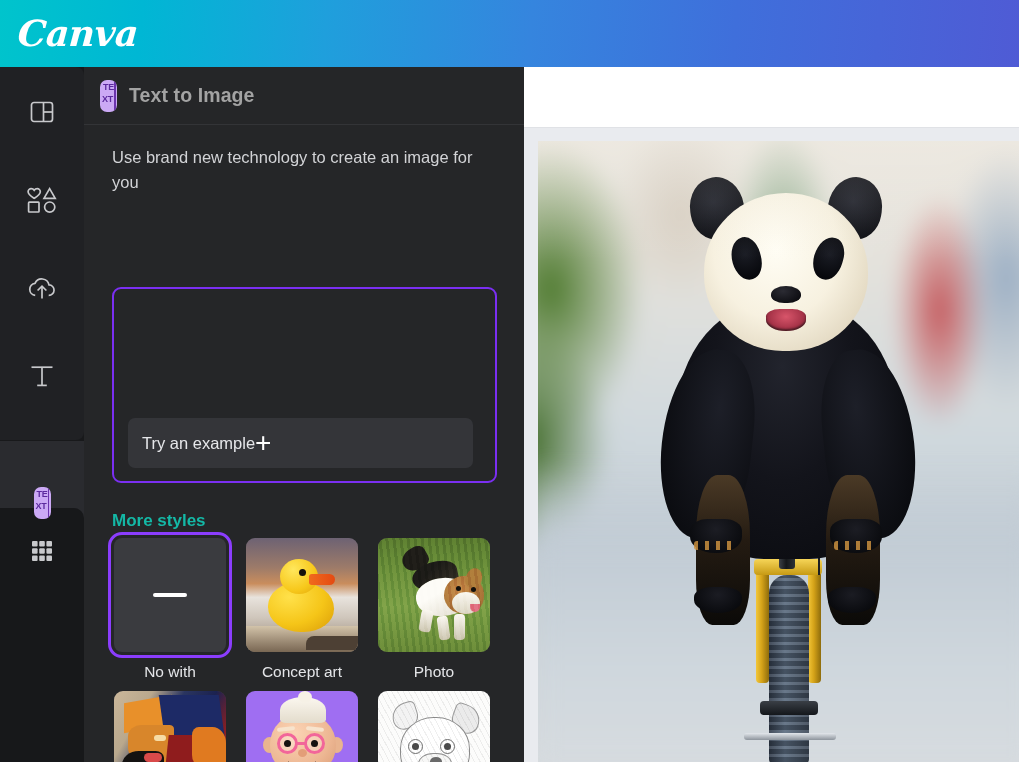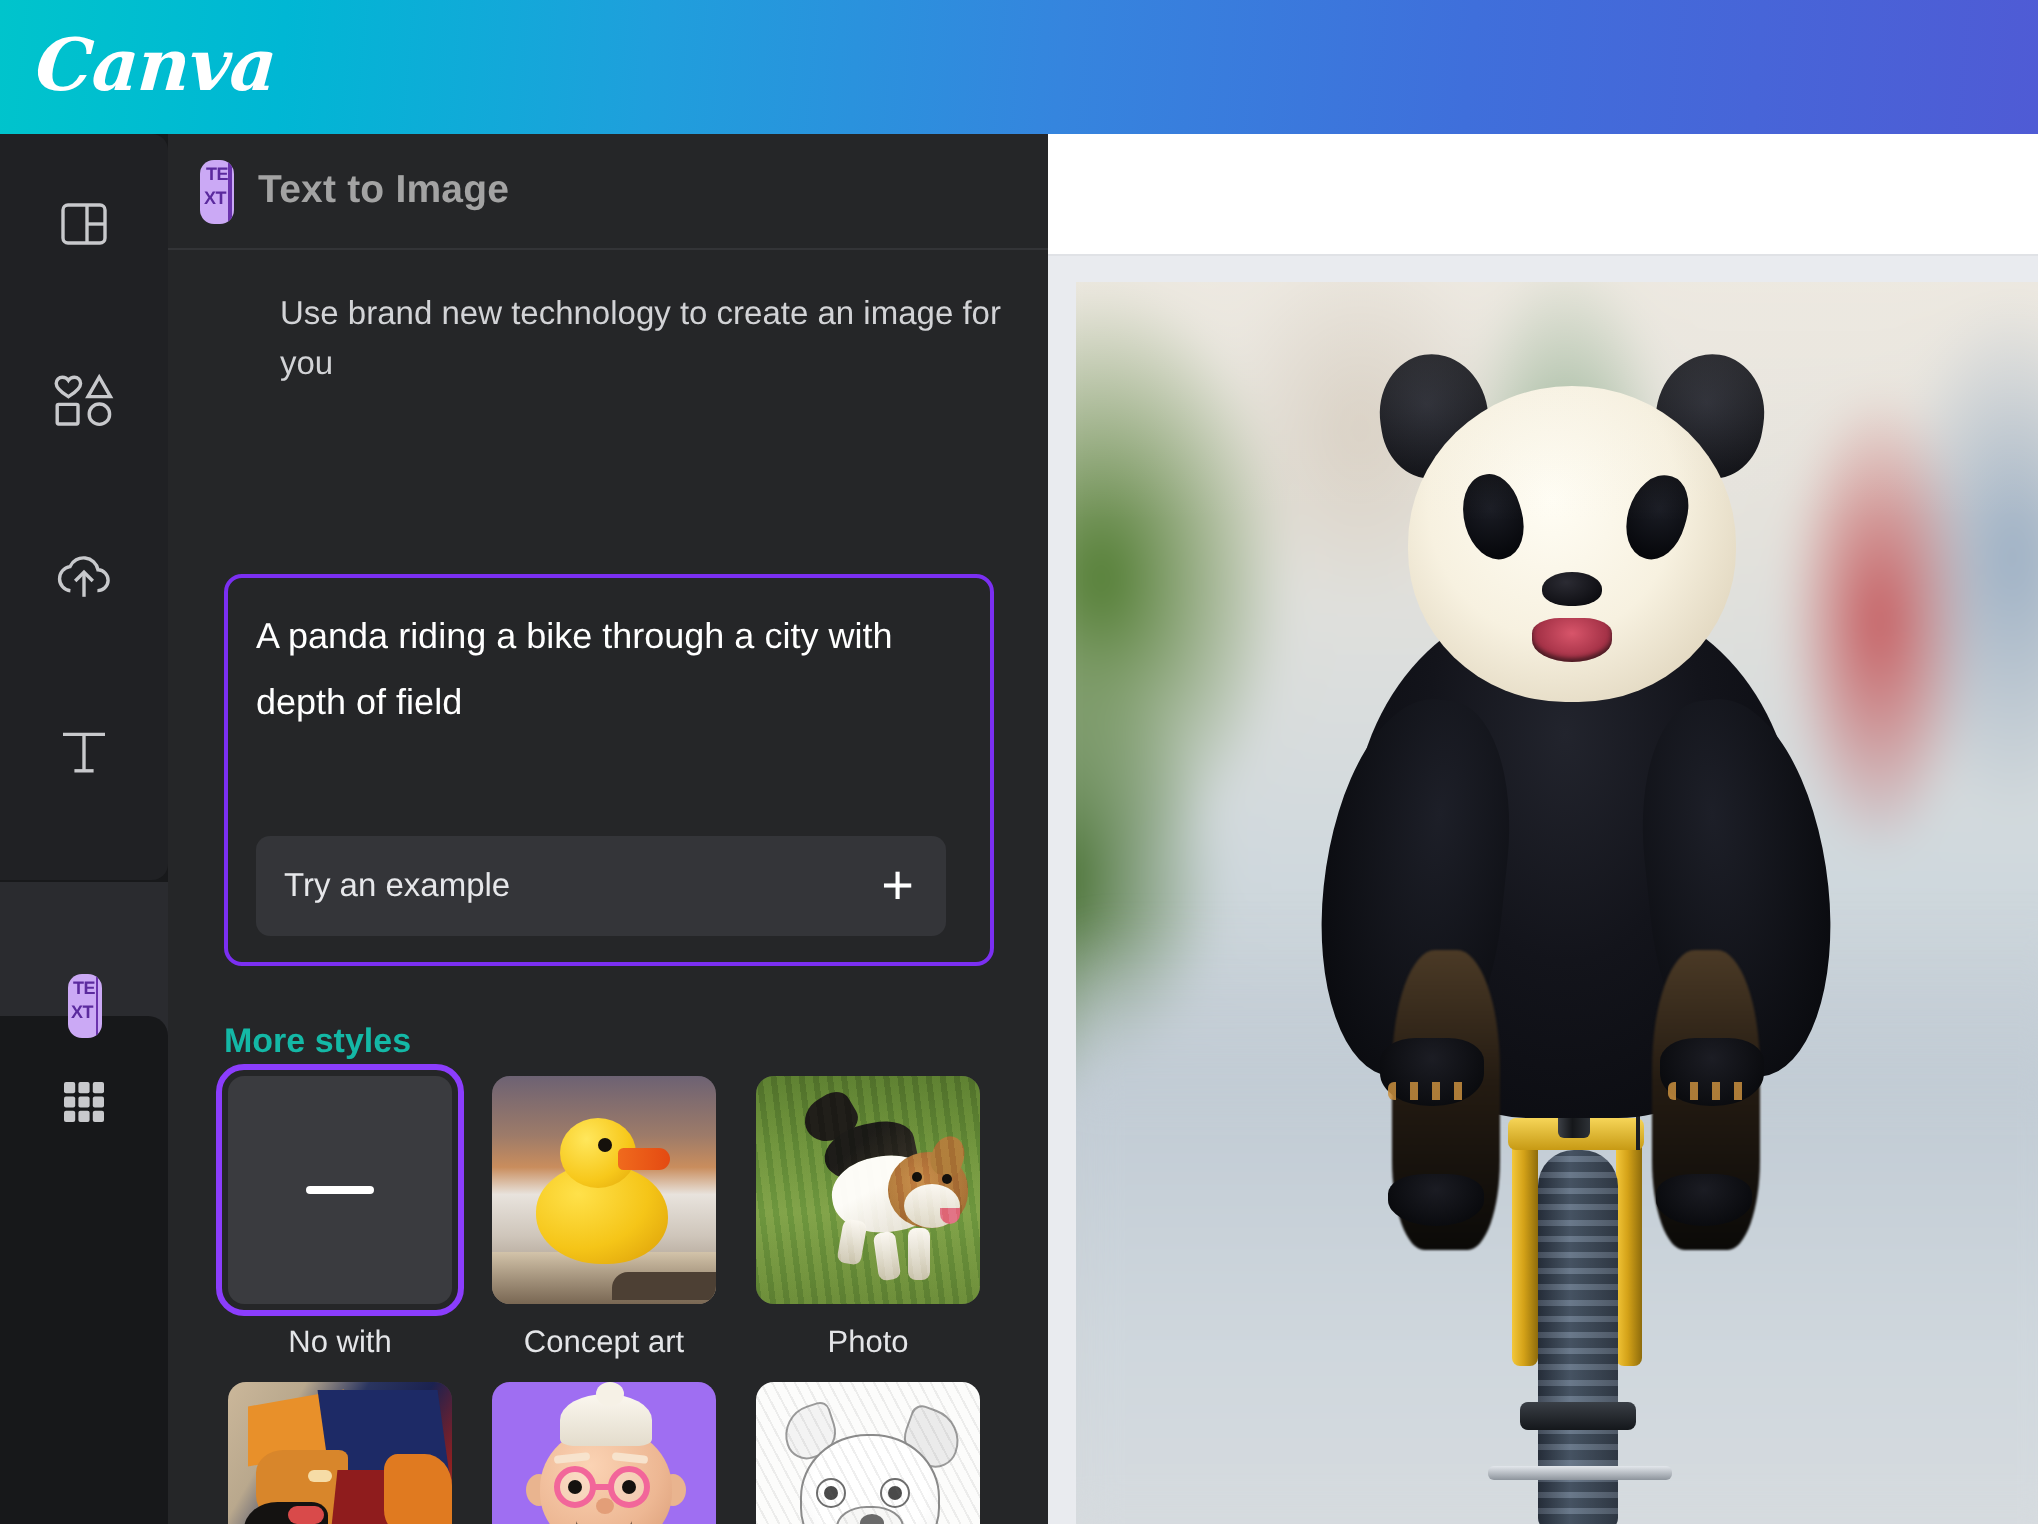--- a/index.html
+++ b/index.html
@@ -145,21 +145,20 @@
     padding: 0;
   }
 
   .blurb {
     position: absolute;
     left: 28px; top: 19px;
     width: 388px;
     color: #d2d3d6;
     font-size: 16.5px;
     line-height: 25px;
-    margin-left: 28px;
   }
 
   
   .prompt-box {
     position: absolute;
     left: 28px; top: 161px;
     width: 385px; height: 196px;
     border: 2px solid #7b2ff2;
     border-radius: 9px;
     background: #252628;
@@ -175,21 +174,20 @@
   }
   .example-btn {
     position: absolute;
     left: 14px; bottom: 13px;
     width: 345px; height: 50px;
     background: #343539;
     border: none;
     border-radius: 7px;
     display: flex;
     align-items: center;
-    justify-content: space-between;
     padding: 0 16px 0 14px;
     cursor: pointer;
   }
   .example-btn .lbl {
     color: #e6e7ea;
     font-size: 16.5px;
   }
   .example-btn .plus {
     color: #ffffff;
     font-size: 28px;
@@ -736,21 +734,20 @@
         <span class="sp sp2">✦</span>
       </div>
       <div class="ptitle">Text to Image</div>
     </div>
 
     <div class="panel-body">
 
       <div class="blurb">Use brand new technology to create an image for you</div>
 
       <div class="prompt-box">
-        <div class="prompt-text" aria-placeholder="Describe the image you want to create">A panda riding a bike through a city with depth of field</div>
         <div class="example-btn">
           <span class="lbl">Try an example</span>
           <span class="plus">+</span>
         </div>
       </div>
 
       <div class="styles-head">More styles</div>
 
       <div class="style-grid">
 

